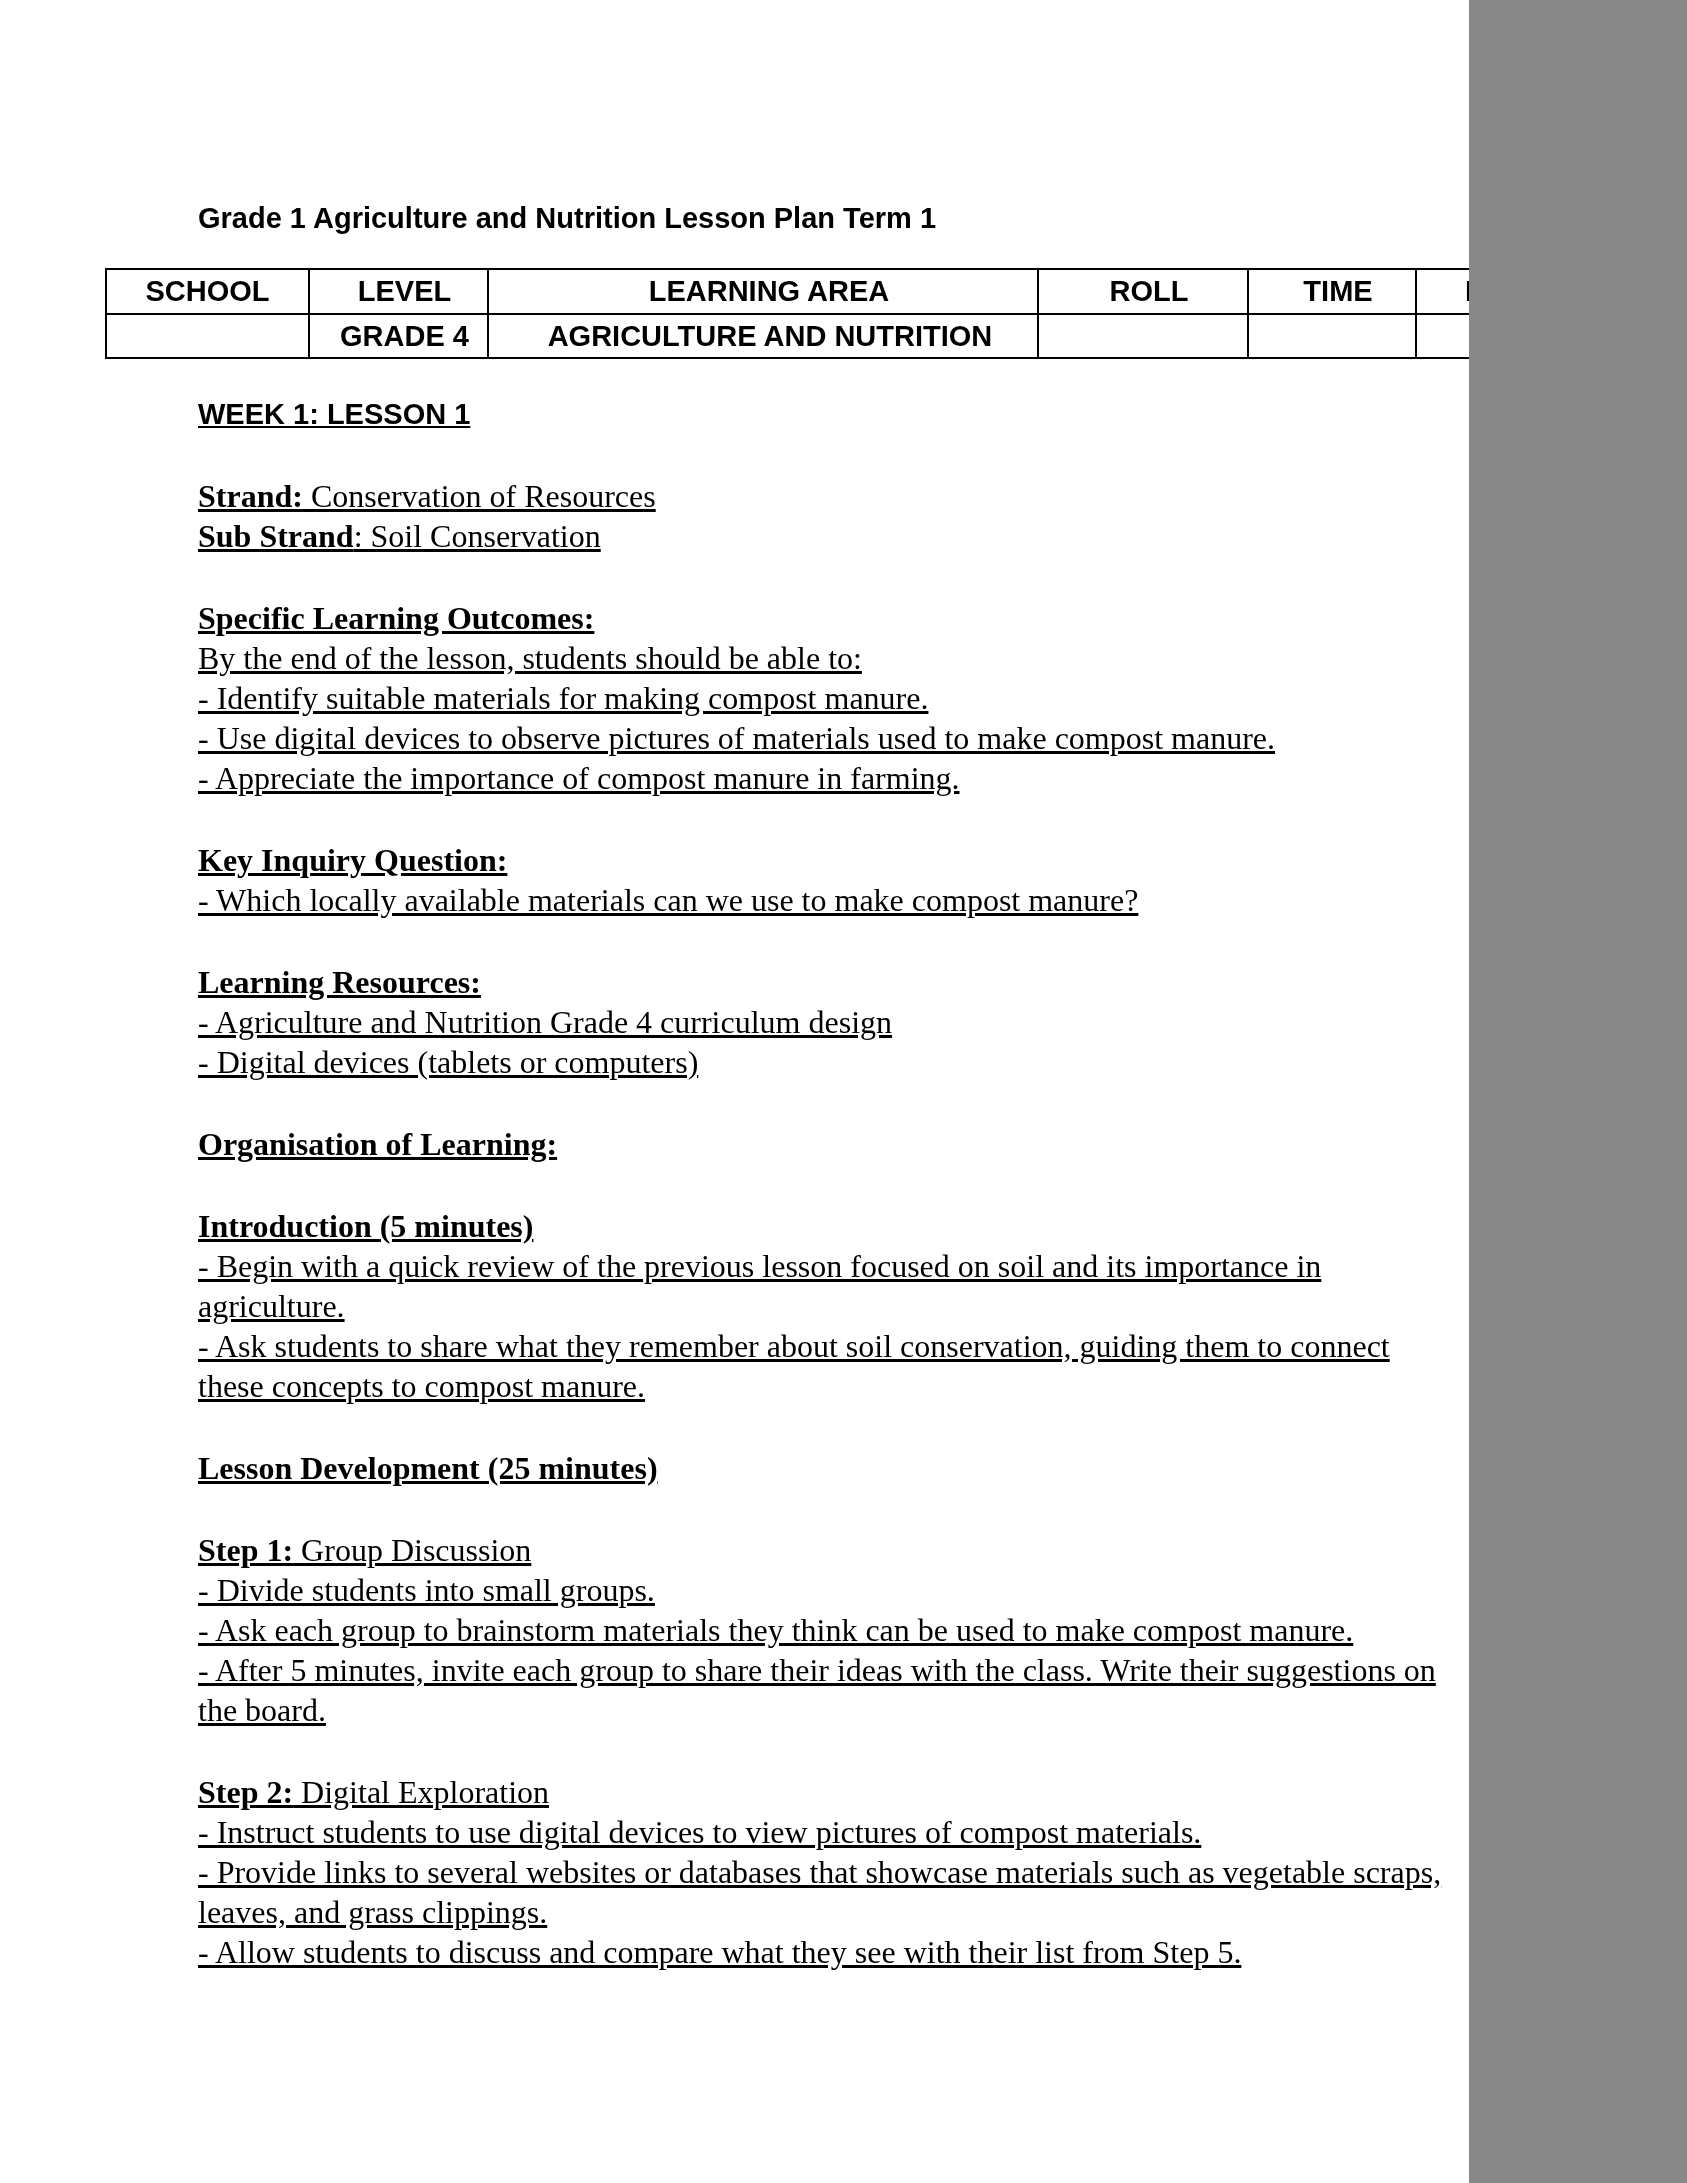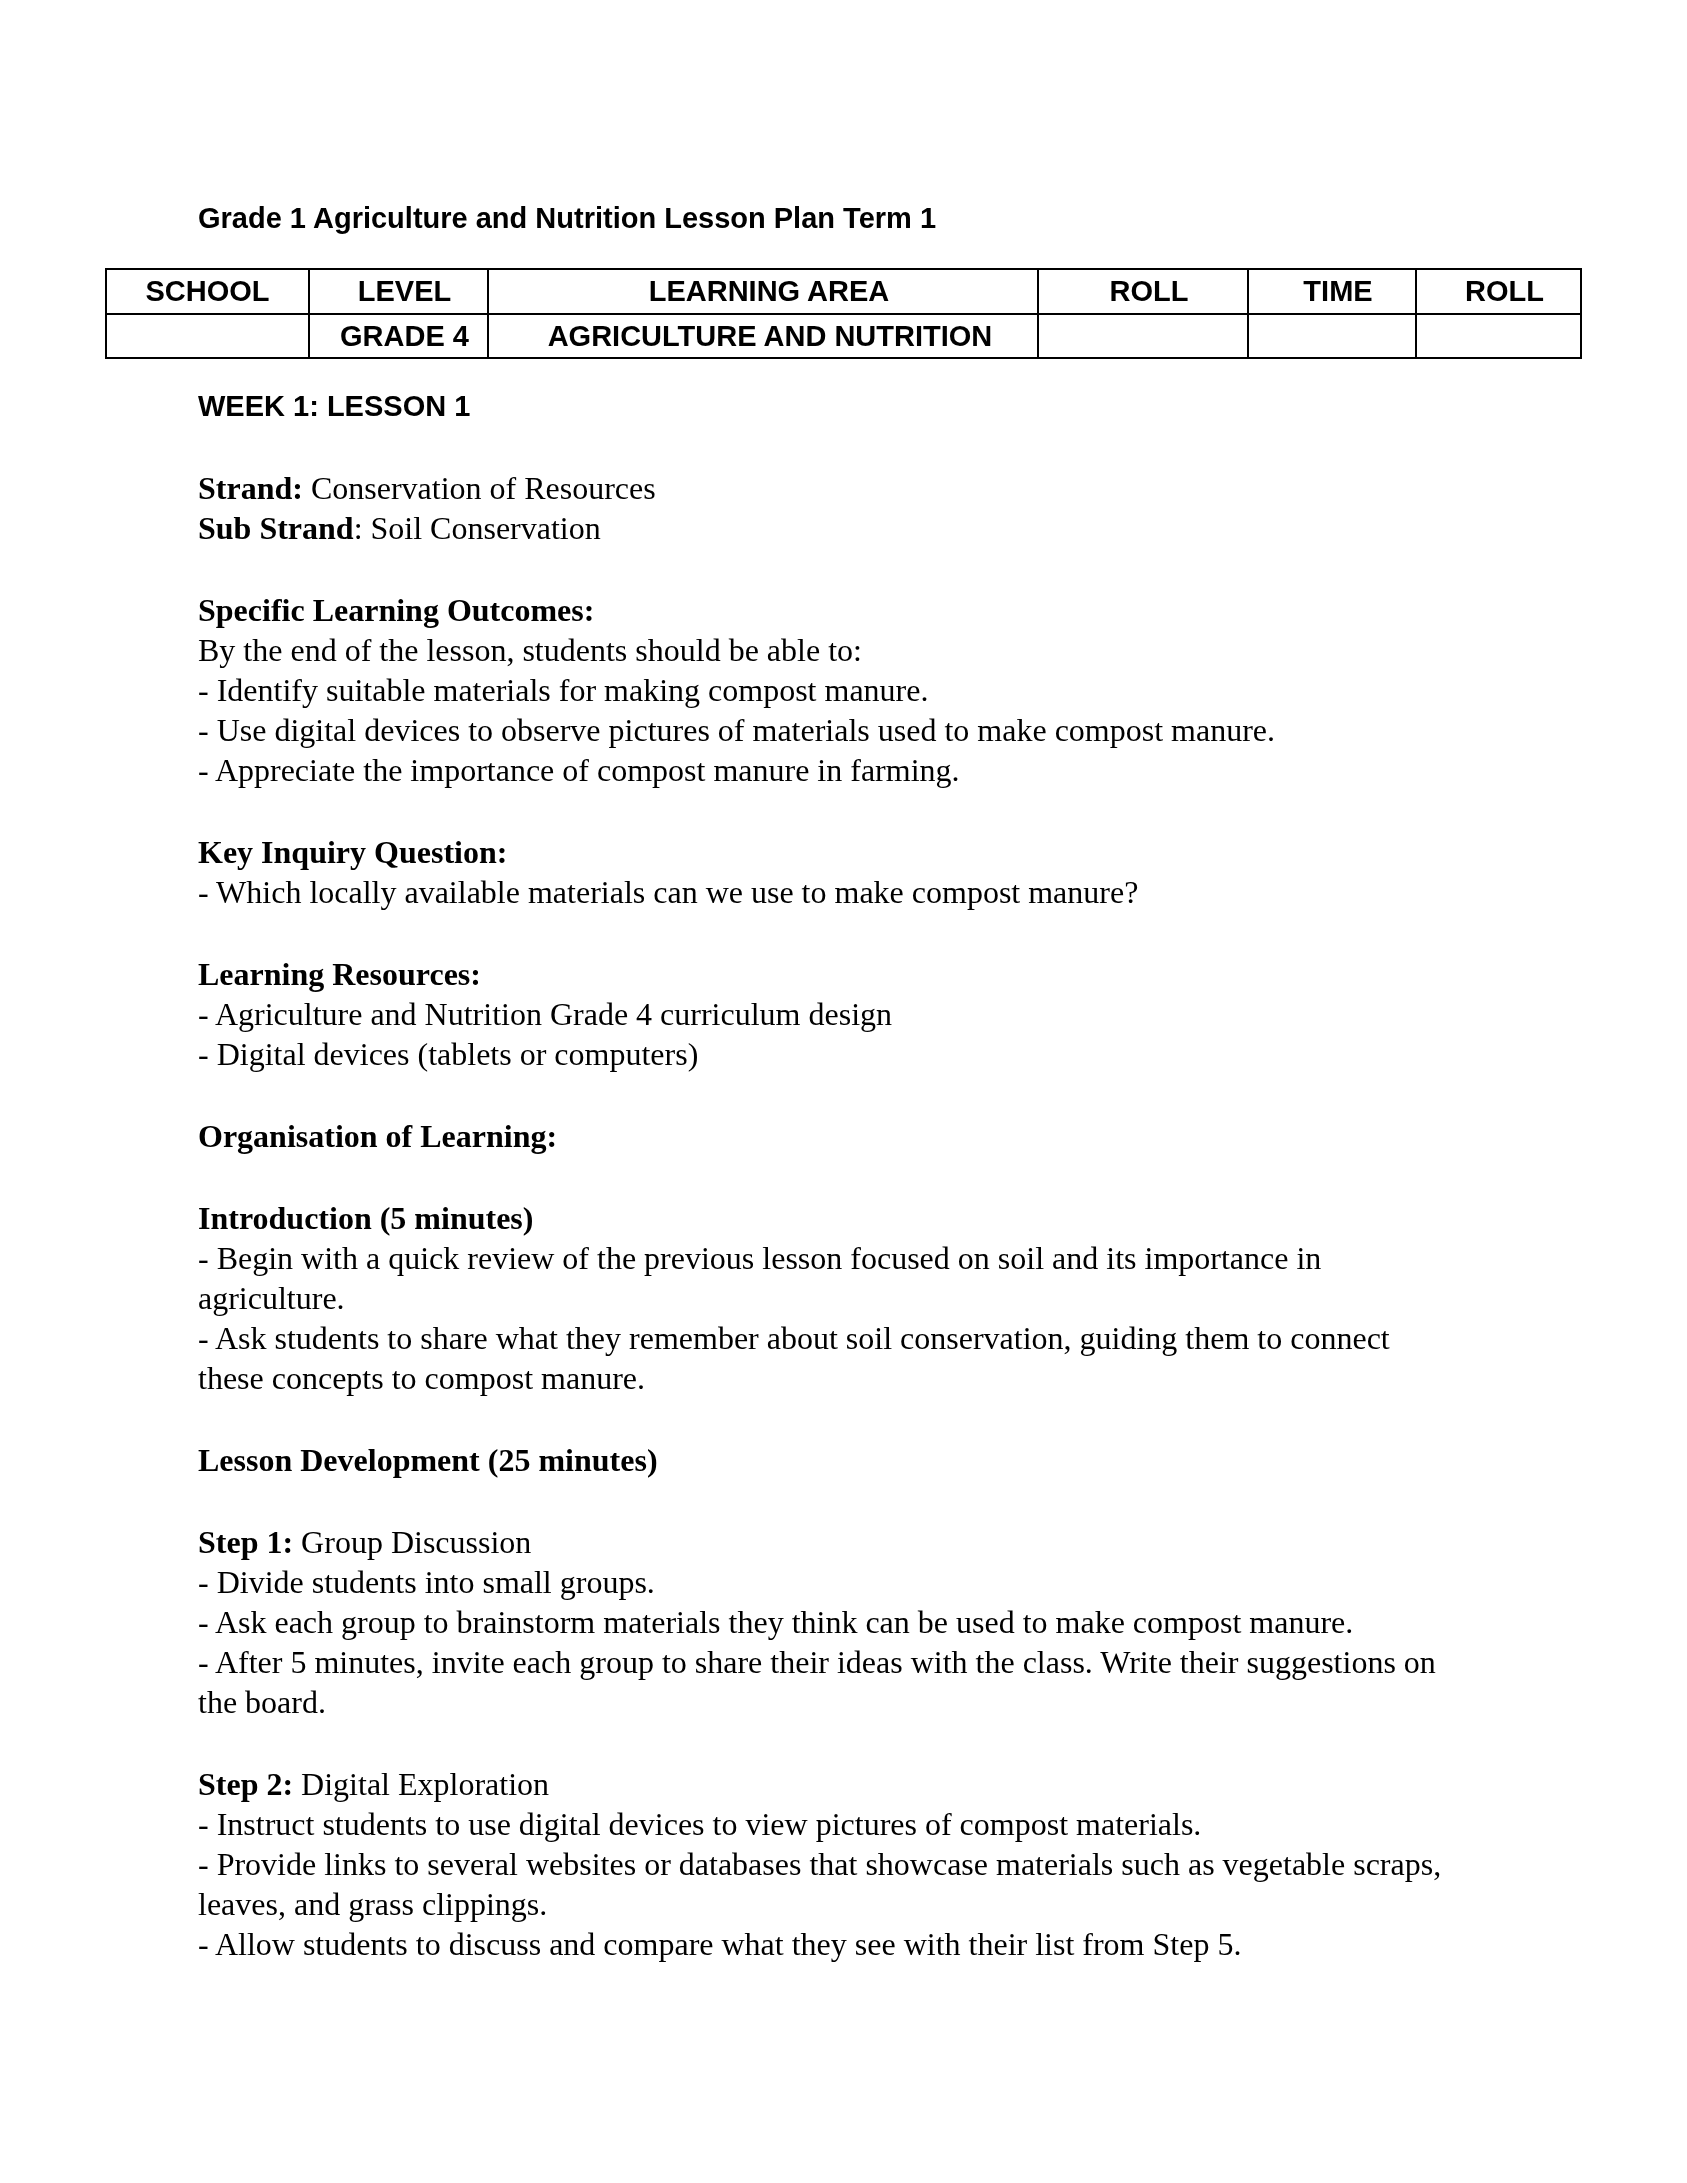--- a/index.html
+++ b/index.html
@@ -1,18 +1,18 @@
 <!DOCTYPE html>
 <html style="font-size:10.6px"><head>
 <meta charset="utf-8">
 <style>
   html, body { margin: 0; padding: 0; background: #888; }
   .page {
     position: relative;
-    width: 1687px;
+    width: 1469px;
     height: 2183px;
     background: #ffffff;
     color: #000000;
     overflow: hidden;
   }
   .doc-title {
     position: absolute;
     left: 198px;
     top: 200px;
     font-family: "Liberation Sans", sans-serif;
@@ -47,21 +47,21 @@
   .info-table td.indent { padding-left: 18px; }
   .doc-body {
     position: absolute;
     left: 198px;
     top: 382px;
     width: 1396px;
     font-family: "Liberation Serif", serif;
     font-size: 32px;
     line-height: 40px;
   }
-  .block { margin: 4px 0 42px 0; }
+  .block { margin: 12px 0 42px 0; text-decoration: underline; }
   .block:last-child { margin-bottom: 0; }
   .line { height: 40px; white-space: nowrap; }
   .line b { font-weight: bold; }
   .block.sans .line {
     font-family: "Liberation Sans", sans-serif;
     font-size: 29px;
     line-height: 40px;
   }
 </style>
 </head>

